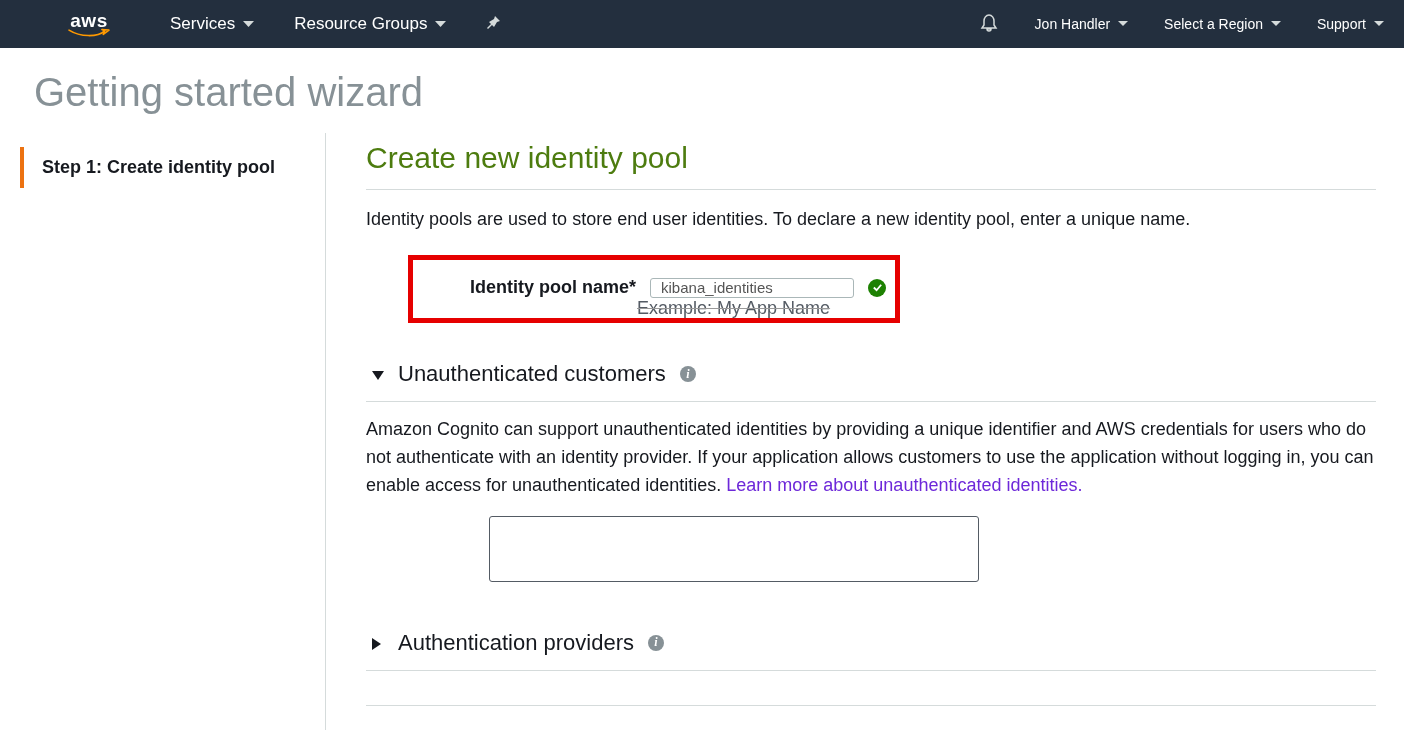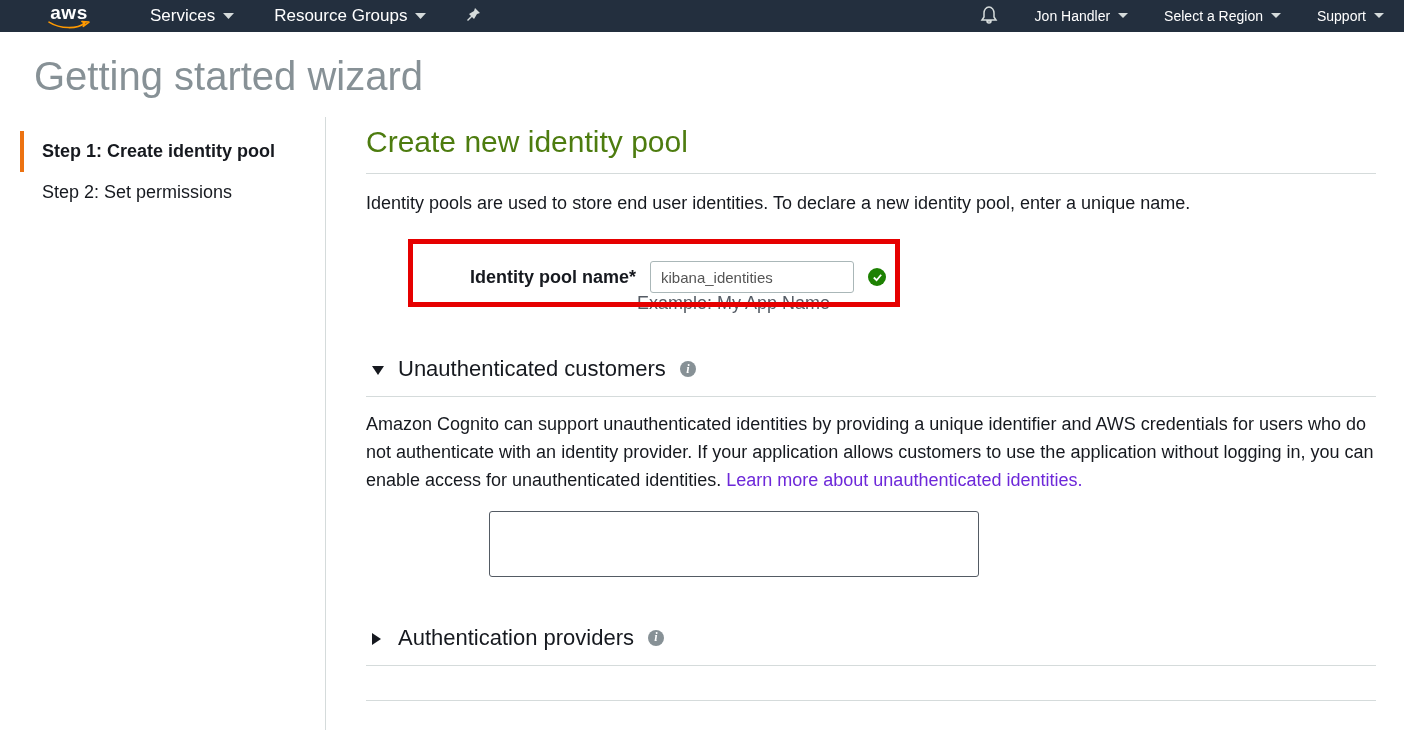--- a/index.html
+++ b/index.html
@@ -7,24 +7,24 @@
       font-family: "Amazon Ember", "Helvetica Neue", Arial, sans-serif;
       font-size: 14px;
       color: #16191f;
       background: #fff;
       width: 1404px;
     }
 
     
     .top-nav {
       background: #232f3e;
-      height: 32px;
-      display: flex;
-      align-items: center;
-      padding: 0 20px 0 44px;
+      height: 48px;
+      display: flex;
+      align-items: center;
+      padding: 0 20px 0 64px;
       color: #fff;
     }
     .aws-logo {
       display: flex;
       flex-direction: column;
       align-items: center;
       margin-right: 56px;
       cursor: pointer;
     }
     .aws-logo-text {
@@ -141,21 +141,21 @@
       padding-left: 76px;
       padding-top: 14px;
     }
     .name-label {
       font-size: 18px;
       font-weight: 700;
       margin-left: 28px;
     }
     .name-input {
       width: 204px;
-      height: 32px;
+      height: 20px;
       border: 1px solid #aab7b8;
       border-radius: 3px;
       padding: 0 10px;
       font-size: 15px;
       color: #555;
     }
     .check-ok {
       width: 18px;
       height: 18px;
       border-radius: 50%;
@@ -311,21 +311,20 @@
       </span>
     </div>
   </div>
 </div>
 
 <h1 class="page-title">Getting started wizard</h1>
 
 <div class="content">
   <div class="sidebar">
     <div class="step active">Step 1: Create identity pool</div>
-    <div class="step">Step 2: Set permissions</div>
   </div>
 
   <div class="main">
     <h2 class="section-title">Create new identity pool</h2>
     <p class="intro">Identity pools are used to store end user identities. To declare a new identity pool, enter a unique name.</p>
 
     <div class="name-block">
       <div class="red-box name"></div>
       <div class="name-row">
         <label class="name-label">Identity pool name*</label>

